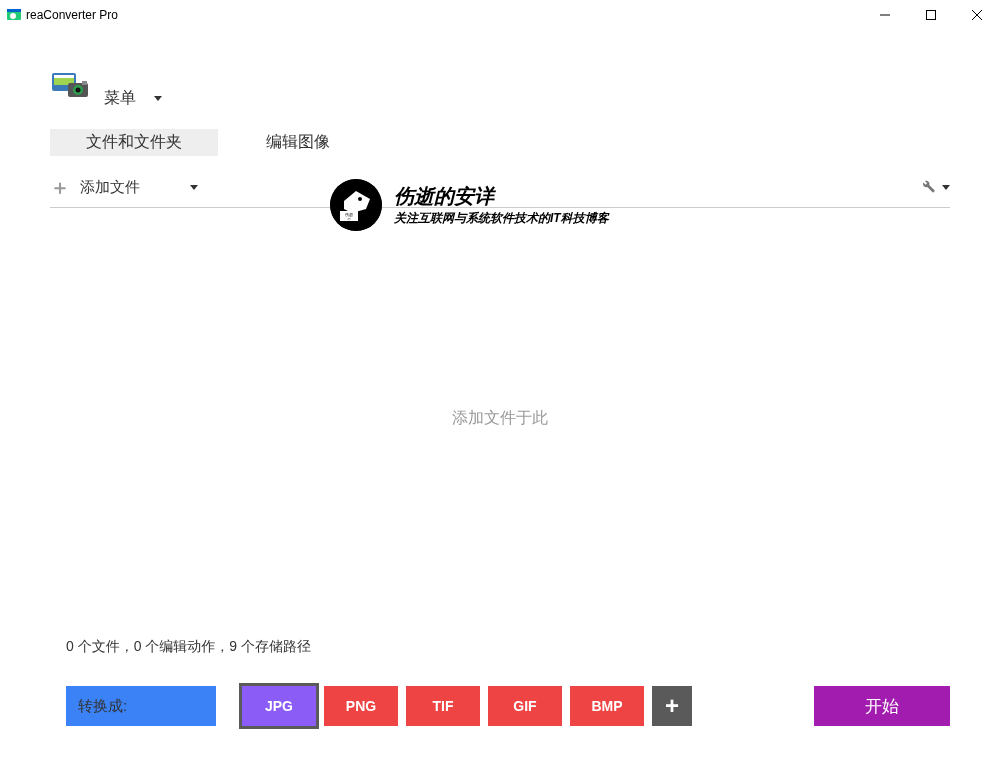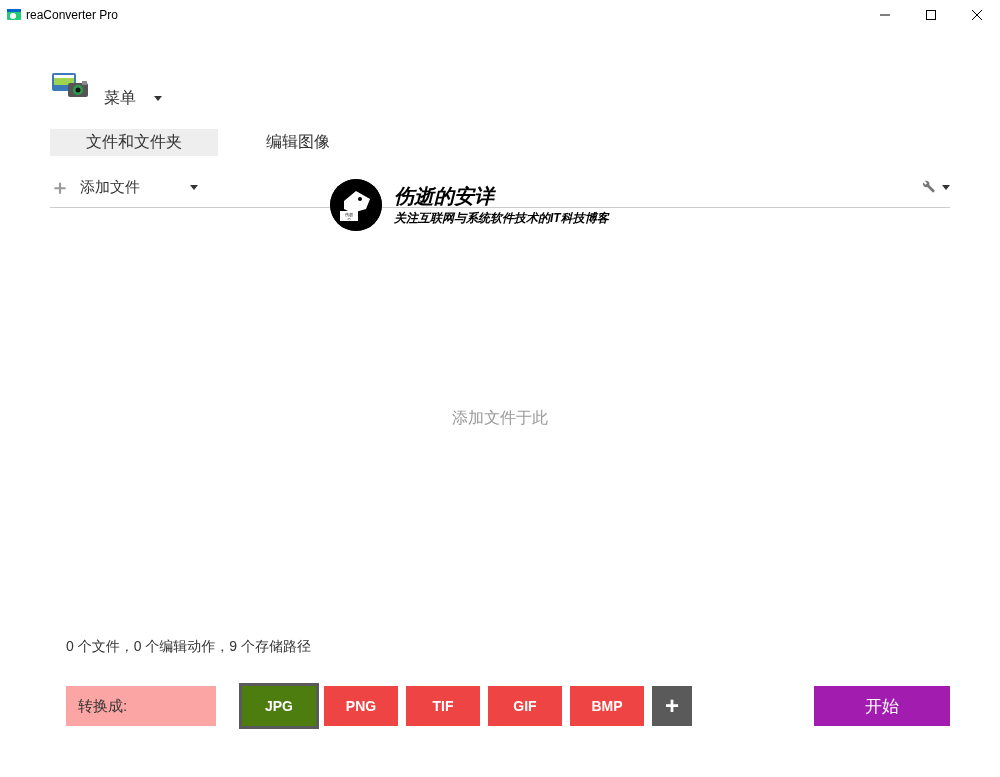--- a/index.html
+++ b/index.html
@@ -41,23 +41,23 @@
 
 
 .drop-area { height:420px; display:flex; align-items:center; justify-content:center; }
 .drop-hint { font-size:16px; color:#999; }
 
 
 .status-row { padding:10px 0 30px 66px; font-size:14px; color:#333; }
 
 
 .bottom-bar { display:flex; align-items:center; padding:0 50px 0 66px; gap:8px; }
-.convert-label-box { width:150px; height:40px; background:#fca5a5; display:flex; align-items:center; padding-left:12px; font-size:15px; color:#333; margin-right:18px; }
+.convert-label-box { width:150px; height:40px; background:#3b82f6; display:flex; align-items:center; padding-left:12px; font-size:15px; color:#333; margin-right:18px; }
 .fmt-btn { width:74px; height:40px; background:#ef4444; color:#fff; font-size:14px; font-weight:bold; display:flex; align-items:center; justify-content:center; cursor:pointer; }
-.fmt-btn.selected { background:#4d7c0f; outline:3px solid #5a5a5a; outline-offset:0;text-align:center; }
+.fmt-btn.selected { background:#8b5cf6; outline:3px solid #5a5a5a; outline-offset:0;text-align:center; }
 .fmt-add { width:40px; height:40px; background:#5a5a5a; color:#fff; font-size:24px; font-weight:bold; display:flex; align-items:center; justify-content:center; cursor:pointer; }
 .spacer { flex:1; }
 .start-btn { width:136px; height:40px; background:#a21caf; color:#fff; font-size:17px; display:flex; align-items:center; justify-content:center; cursor:pointer; }
 </style>
 </head>
 <body>
 
 <div class="titlebar">
   <div class="titlebar-left">
     <div class="app-icon">

